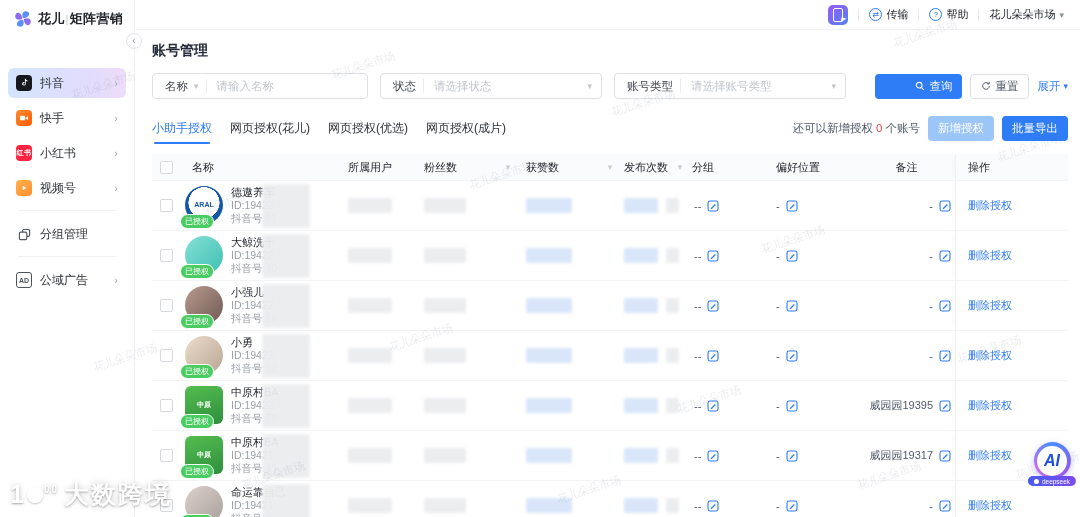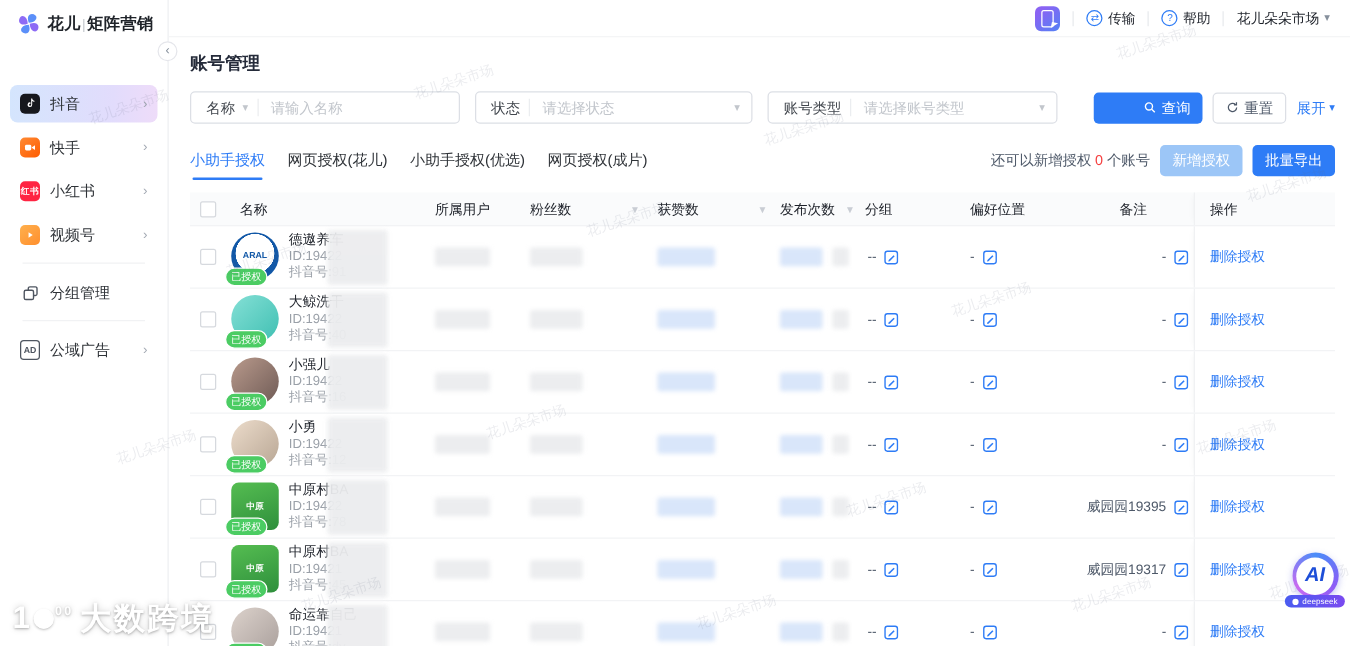--- a/index.html
+++ b/index.html
@@ -271,21 +271,21 @@
             <span>展开</span>
             <span class="caret" style="color:#2e7cf6">▾</span>
           </span>
         </div>
       </div>
 
       <div class="tabbar">
         <div class="tabs">
           <span class="tab active">小助手授权</span>
           <span class="tab">网页授权(花儿)</span>
-          <span class="tab">小助手授权(优选)</span>
+          <span class="tab">网页授权(优选)</span>
           <span class="tab">网页授权(成片)</span>
         </div>
         <div class="toolbar">
           <span class="quota"><span>还可以新增授权</span><span class="num">0</span><span>个账号</span></span>
           <button class="btn btn-add">新增授权</button>
           <button class="btn btn-export">批量导出</button>
         </div>
       </div>
 
       <div class="table">

